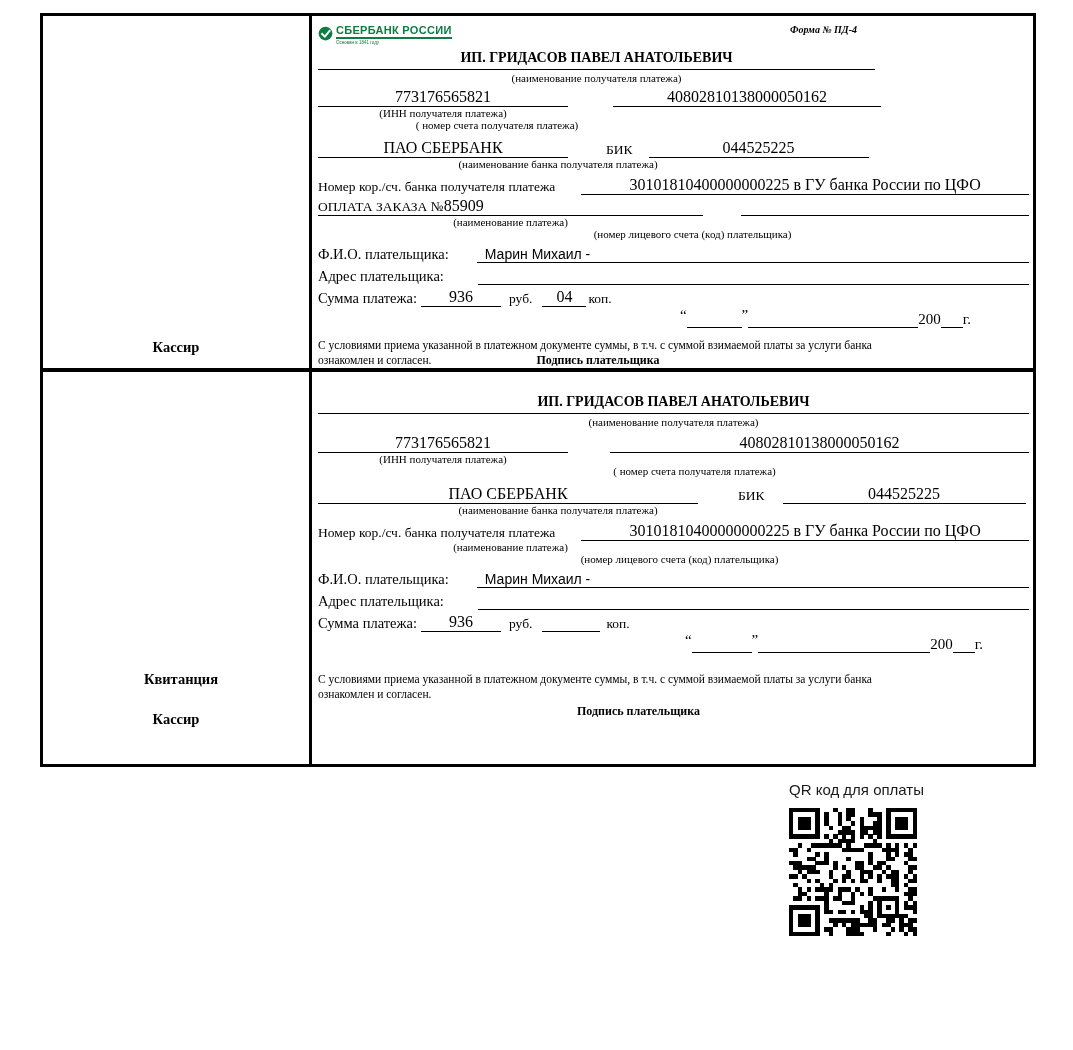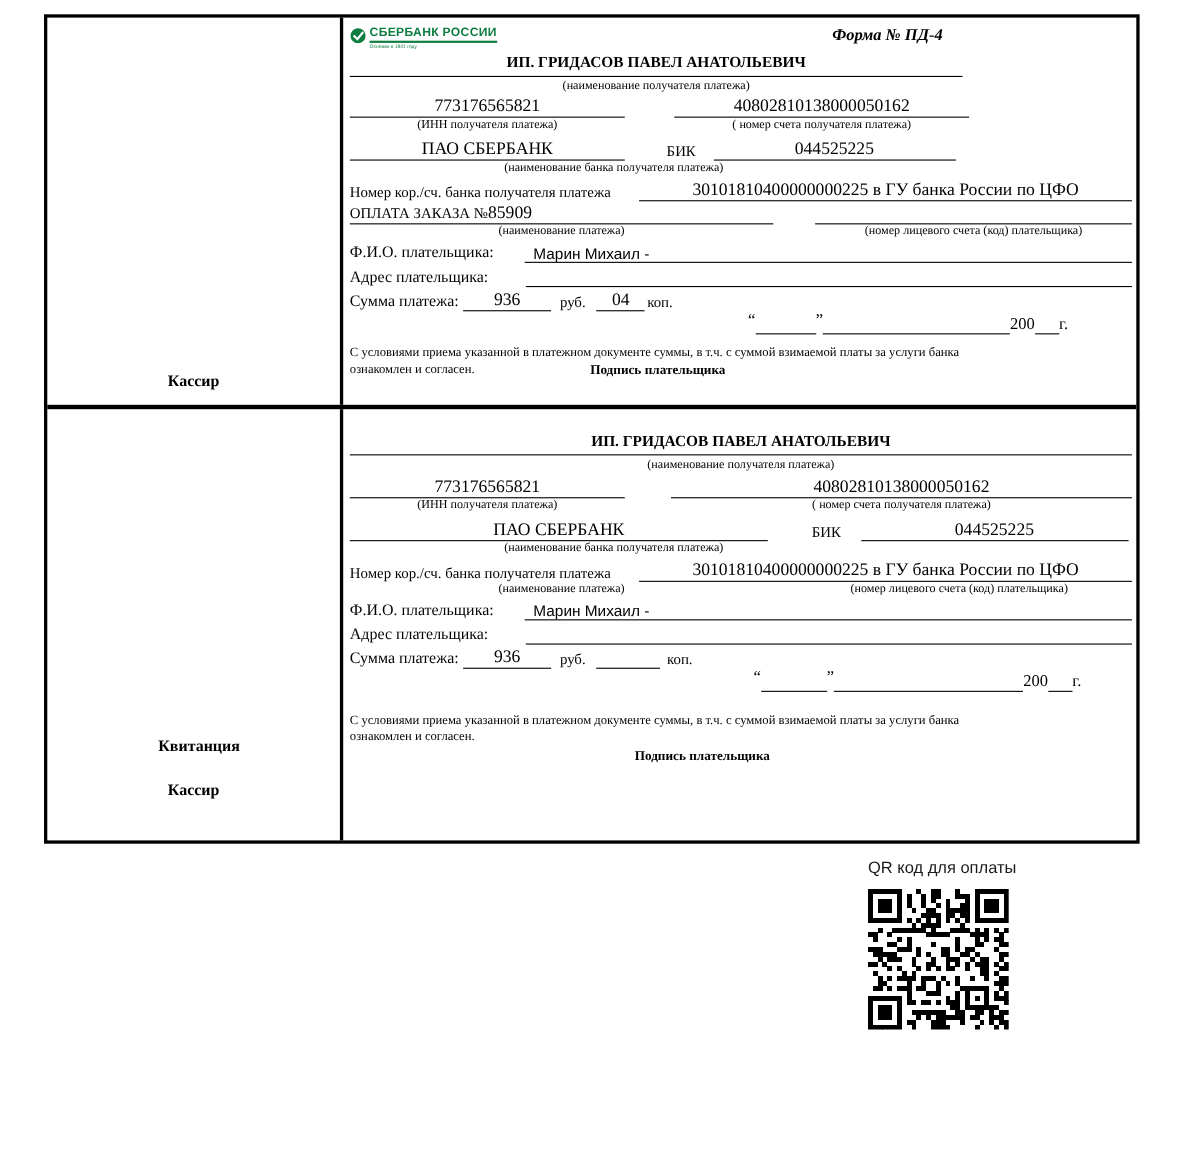--- a/index.html
+++ b/index.html
@@ -6,33 +6,33 @@
   body{width:1073px;height:1050px;position:relative;font-family:"Liberation Serif",serif;color:#000;}
   .doc{position:absolute;left:40px;top:13px;width:990px;border:3px solid #000;background:#fff;}
   .section{display:flex;}
   .s2{border-top:4px solid #000;}
   .lc{width:266px;border-right:3px solid #000;position:relative;flex-shrink:0;}
   .rc{flex:1;padding:0 4px 0 6px;position:relative;}
   .lc-notice{position:absolute;top:34px;left:0;right:0;text-align:center;font-family:"Liberation Sans",sans-serif;font-weight:bold;font-size:15px;}
   .lc-cashier1{position:absolute;bottom:12px;left:0;right:0;text-align:center;font-weight:bold;font-size:14.5px;}
   .lc-receipt{position:absolute;bottom:76px;left:0;right:0;text-align:center;font-weight:bold;font-size:14.5px;padding-left:10px;}
   .lc-cashier2{position:absolute;bottom:36px;left:0;right:0;text-align:center;font-weight:bold;font-size:14.5px;}
-  .row{display:flex;}
+  .row{display:flex;flex-direction:column;}
   .arow{display:flex;align-items:flex-end;}
   .u{display:inline-block;border-bottom:1px solid #000;text-align:center;vertical-align:bottom;min-height:16px;}
   .grow{flex:1;}
   .lbl{font-size:13.5px;white-space:nowrap;}
   .val{font-size:16px;line-height:18px;white-space:nowrap;}
   .cap{font-size:11px;text-align:center;}
   .logo-row{margin-top:8px;height:24px;display:flex;justify-content:space-between;align-items:flex-start;}
   .sb-logo{display:flex;align-items:flex-end;}
   .sb-textcol{margin-left:3px;display:flex;flex-direction:column;}
   .sb-name{font-family:"Liberation Sans",sans-serif;font-weight:bold;font-size:11px;color:#0d7d40;letter-spacing:.3px;border-bottom:2px solid #0d7d40;padding-bottom:1px;white-space:nowrap;}
   .sb-sub{font-family:"Liberation Sans",sans-serif;font-size:4.5px;color:#0d7d40;margin-top:1px;}
-  .form-no{font-weight:bold;font-style:italic;font-size:15px;margin-right:172px;white-space:nowrap;}
+  .form-no{font-weight:bold;font-style:italic;font-size:10px;margin-right:172px;white-space:nowrap;}
   .titlebox{border-bottom:1.5px solid #000;text-align:center;font-weight:bold;font-size:14px;padding-bottom:3px;line-height:16px;}
   .w557{width:557px;}
   .capbox{margin-top:2px;}
   .payer{font-family:"Liberation Sans",sans-serif;font-size:14px;text-align:left;padding-left:8px;white-space:nowrap;}
   .date-row{text-align:right;font-size:15px;margin-top:2px;height:24px;}
   .date-row .u{min-height:18px;}
   .q{font-size:15px;position:relative;top:-4px;}
   .terms{font-size:11.5px;line-height:15px;}
   .terms b{font-size:12px;}
   .qr-wrap{position:absolute;left:789px;top:781px;width:128px;}

